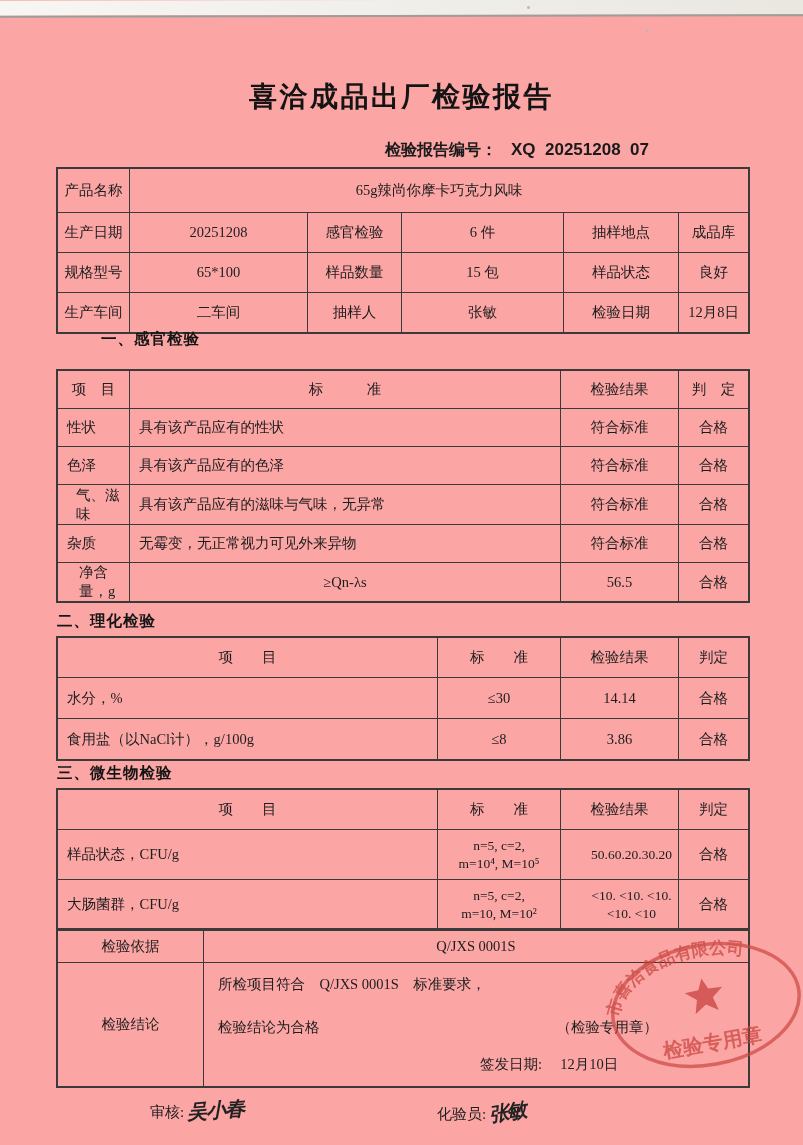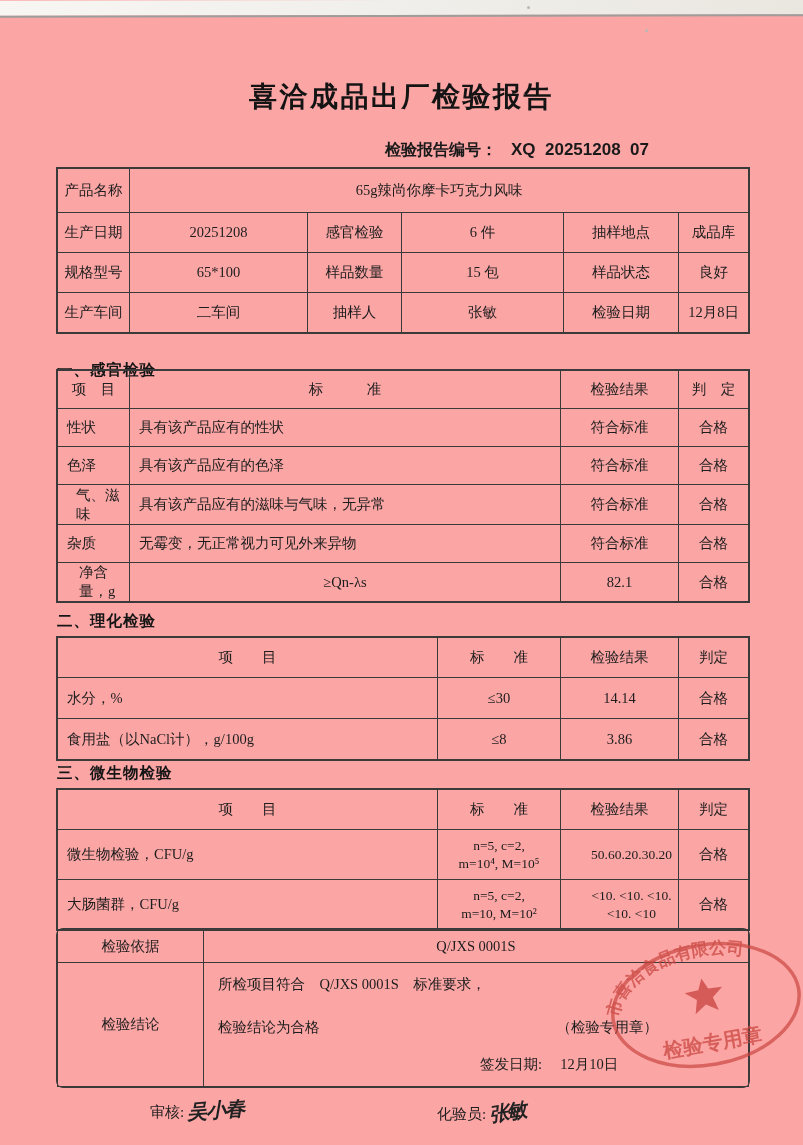--- a/index.html
+++ b/index.html
@@ -86,21 +86,21 @@
       <td>生产车间</td>
       <td>二车间</td>
       <td>抽样人</td>
       <td>张敏</td>
       <td>检验日期</td>
       <td>12月8日</td>
     </tr>
   </tbody>
     </table>
 
-  <div class="sec-head" style="top:360px;">一、感官检验</div>
+  <div class="sec-head" style="top:329px;margin-left:44px;">一、感官检验</div>
 
   <table class="outer" style="top:370px;">
     <colgroup>
         <col style="width:72px">
         <col style="width:431px">
         <col style="width:118px">
         <col style="width:70px">
       </colgroup>
     <tbody>
         <tr style="height:38px">
@@ -129,21 +129,21 @@
     </tr>
     <tr style="height:38px">
       <td class="left">杂质</td>
       <td class="left">无霉变，无正常视力可见外来异物</td>
       <td>符合标准</td>
       <td>合格</td>
     </tr>
     <tr style="height:39px">
       <td class="left" style="padding-left:21px;">净含量，g</td>
       <td>≥Qn-λs</td>
-      <td>82.1</td>
+      <td>56.5</td>
       <td>合格</td>
     </tr>
   </tbody>
     </table>
 
   <div class="sec-head" style="top:611px;">二、理化检验</div>
 
   <table class="outer" style="top:637px;">
     <colgroup>
         <col style="width:380px">
@@ -183,41 +183,41 @@
         <col style="width:70px">
       </colgroup>
     <tbody>
         <tr style="height:40px">
       <td>项　　目</td>
       <td>标　　准</td>
       <td>检验结果</td>
       <td>判定</td>
     </tr>
     <tr style="height:50px">
-      <td class="left">微生物检验，CFU/g</td>
+      <td class="left">样品状态，CFU/g</td>
       <td class="std2">
         <div>n=5, c=2,</div>
         <div>m=10⁴, M=10⁵</div>
       </td>
       <td class="res2">50.60.20.30.20</td>
       <td>合格</td>
     </tr>
     <tr style="height:50px">
       <td class="left">大肠菌群，CFU/g</td>
       <td class="std2">
         <div>n=5, c=2,</div>
         <div>m=10, M=10²</div>
       </td>
       <td class="res2">&lt;10. &lt;10. &lt;10. &lt;10. &lt;10</td>
       <td>合格</td>
     </tr>
   </tbody>
     </table>
 
-  <table class="outer" style="top:929px;border-radius:6px;">
+  <table class="outer" style="top:929px;">
     <colgroup>
         <col style="width:146px">
         <col style="width:545px">
       </colgroup>
     <tbody>
         <tr style="height:33px">
       <td>检验依据</td>
       <td>Q/JXS 0001S</td>
     </tr>
     <tr style="height:115px">

